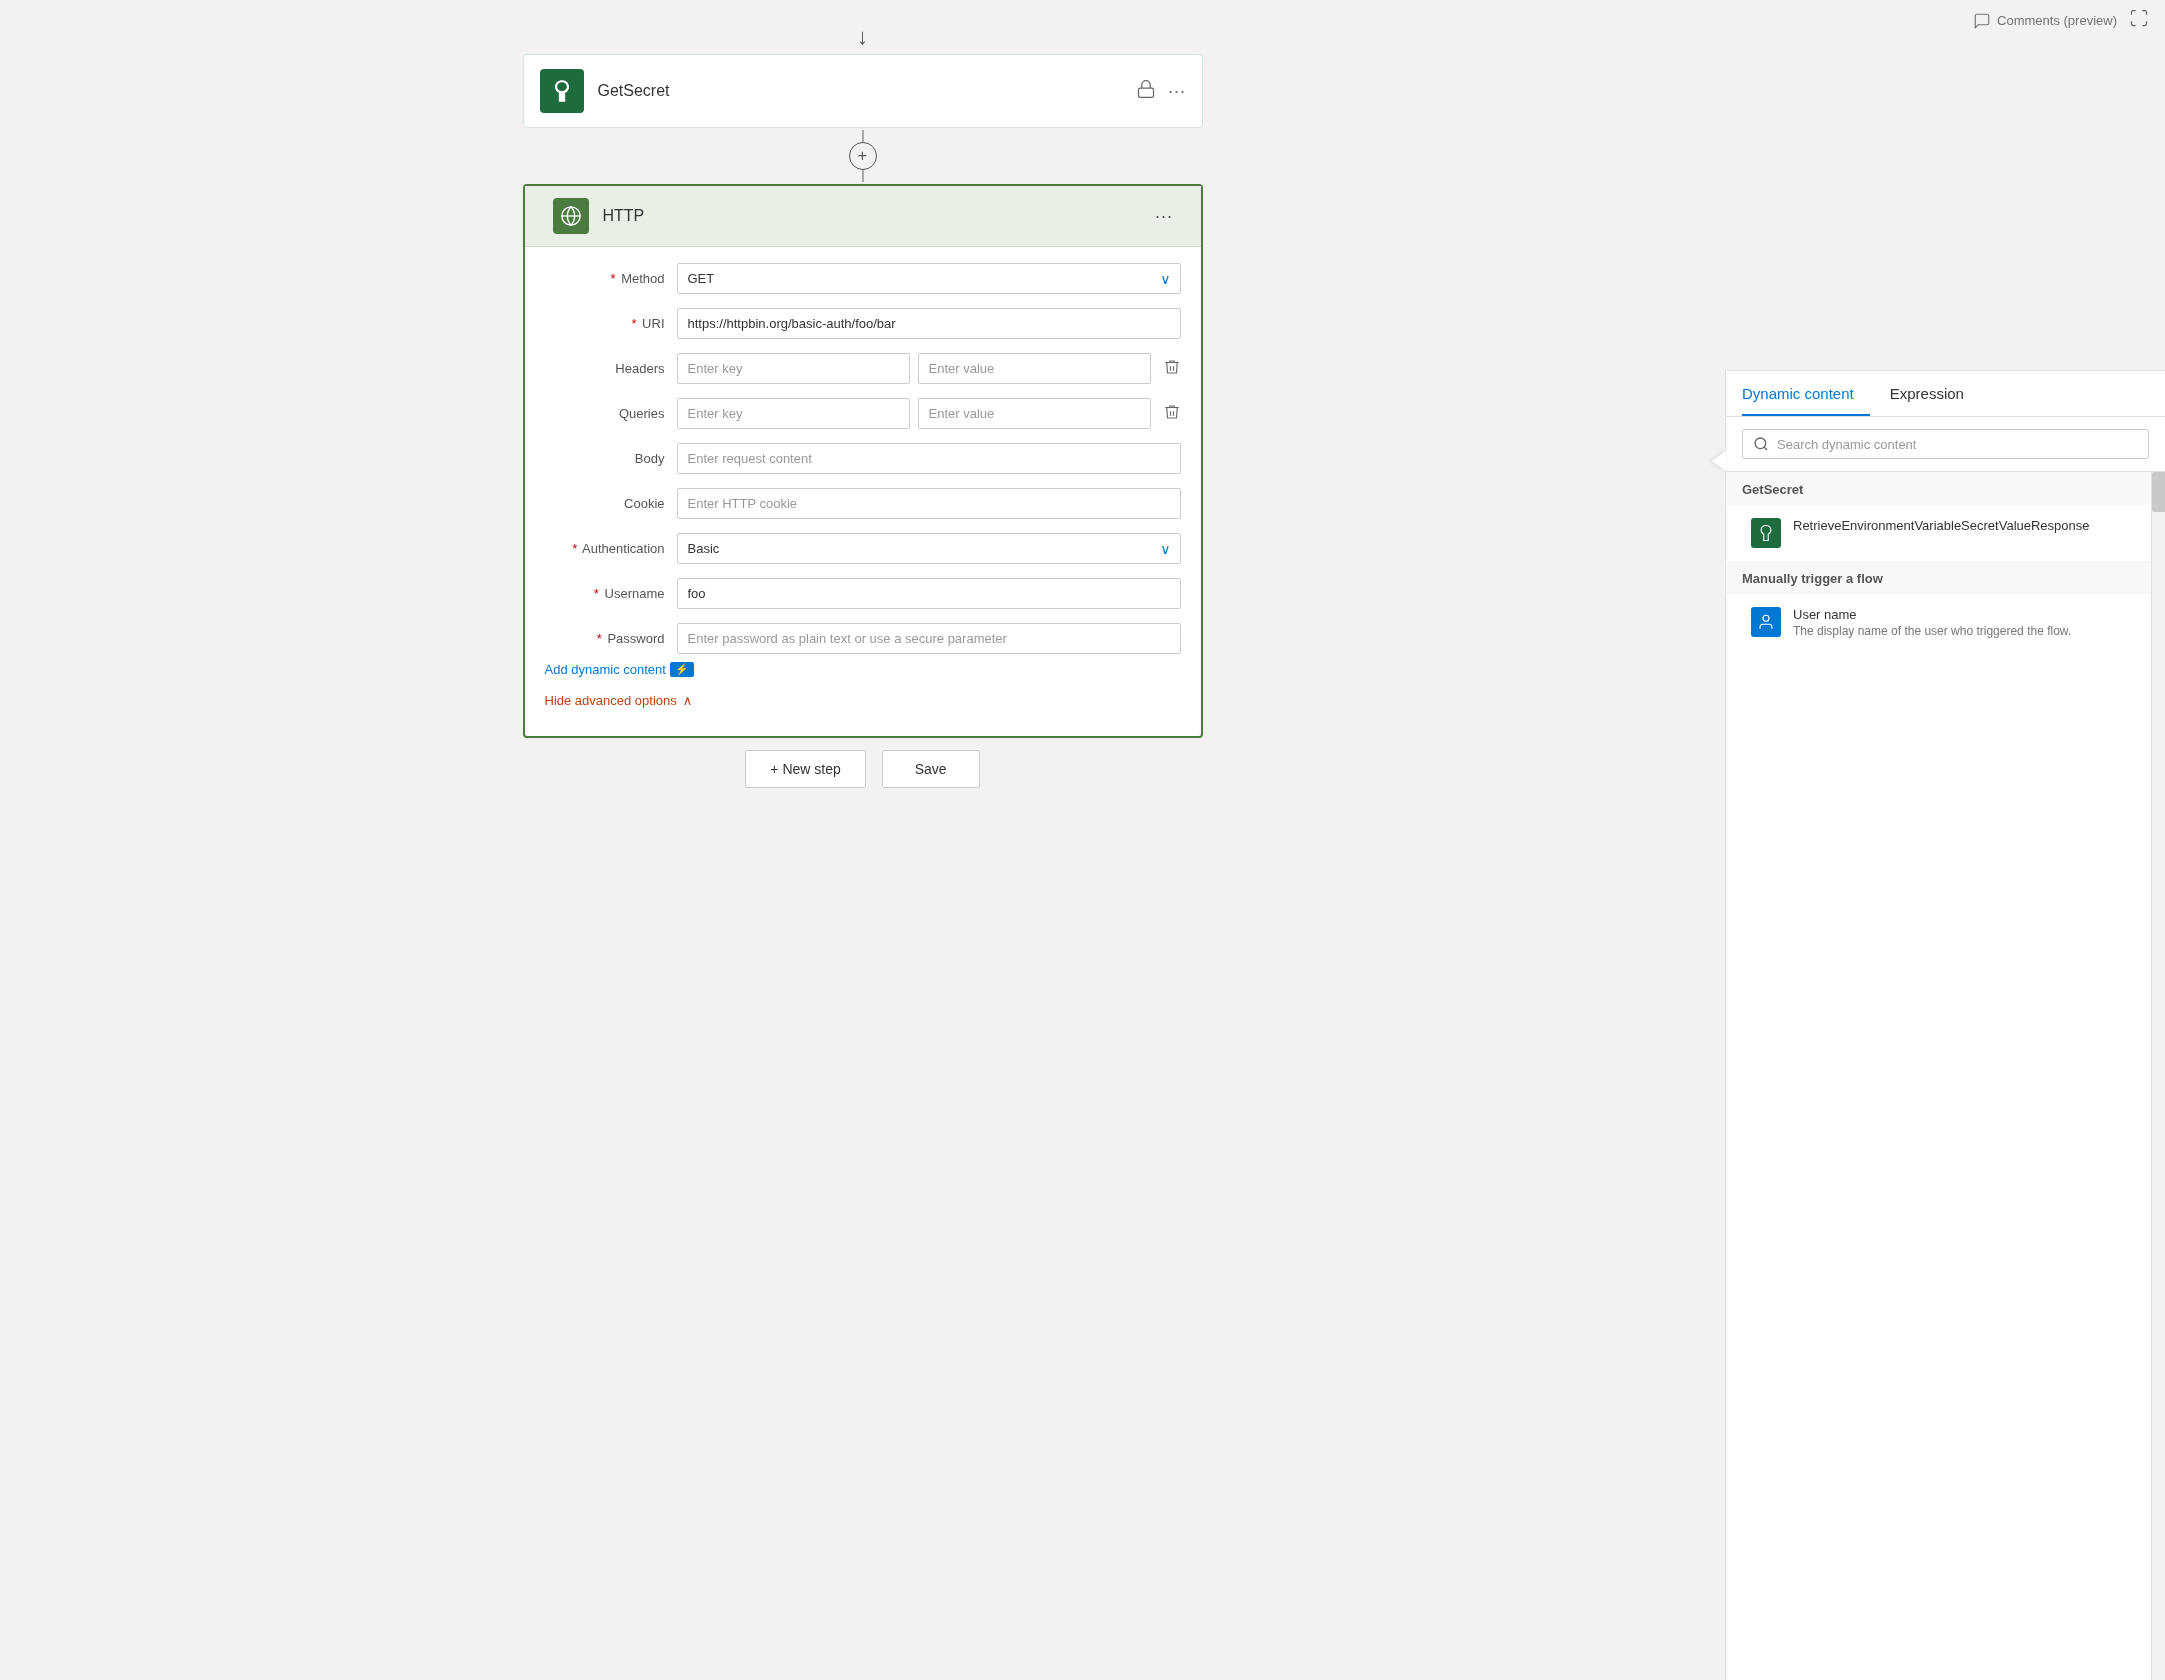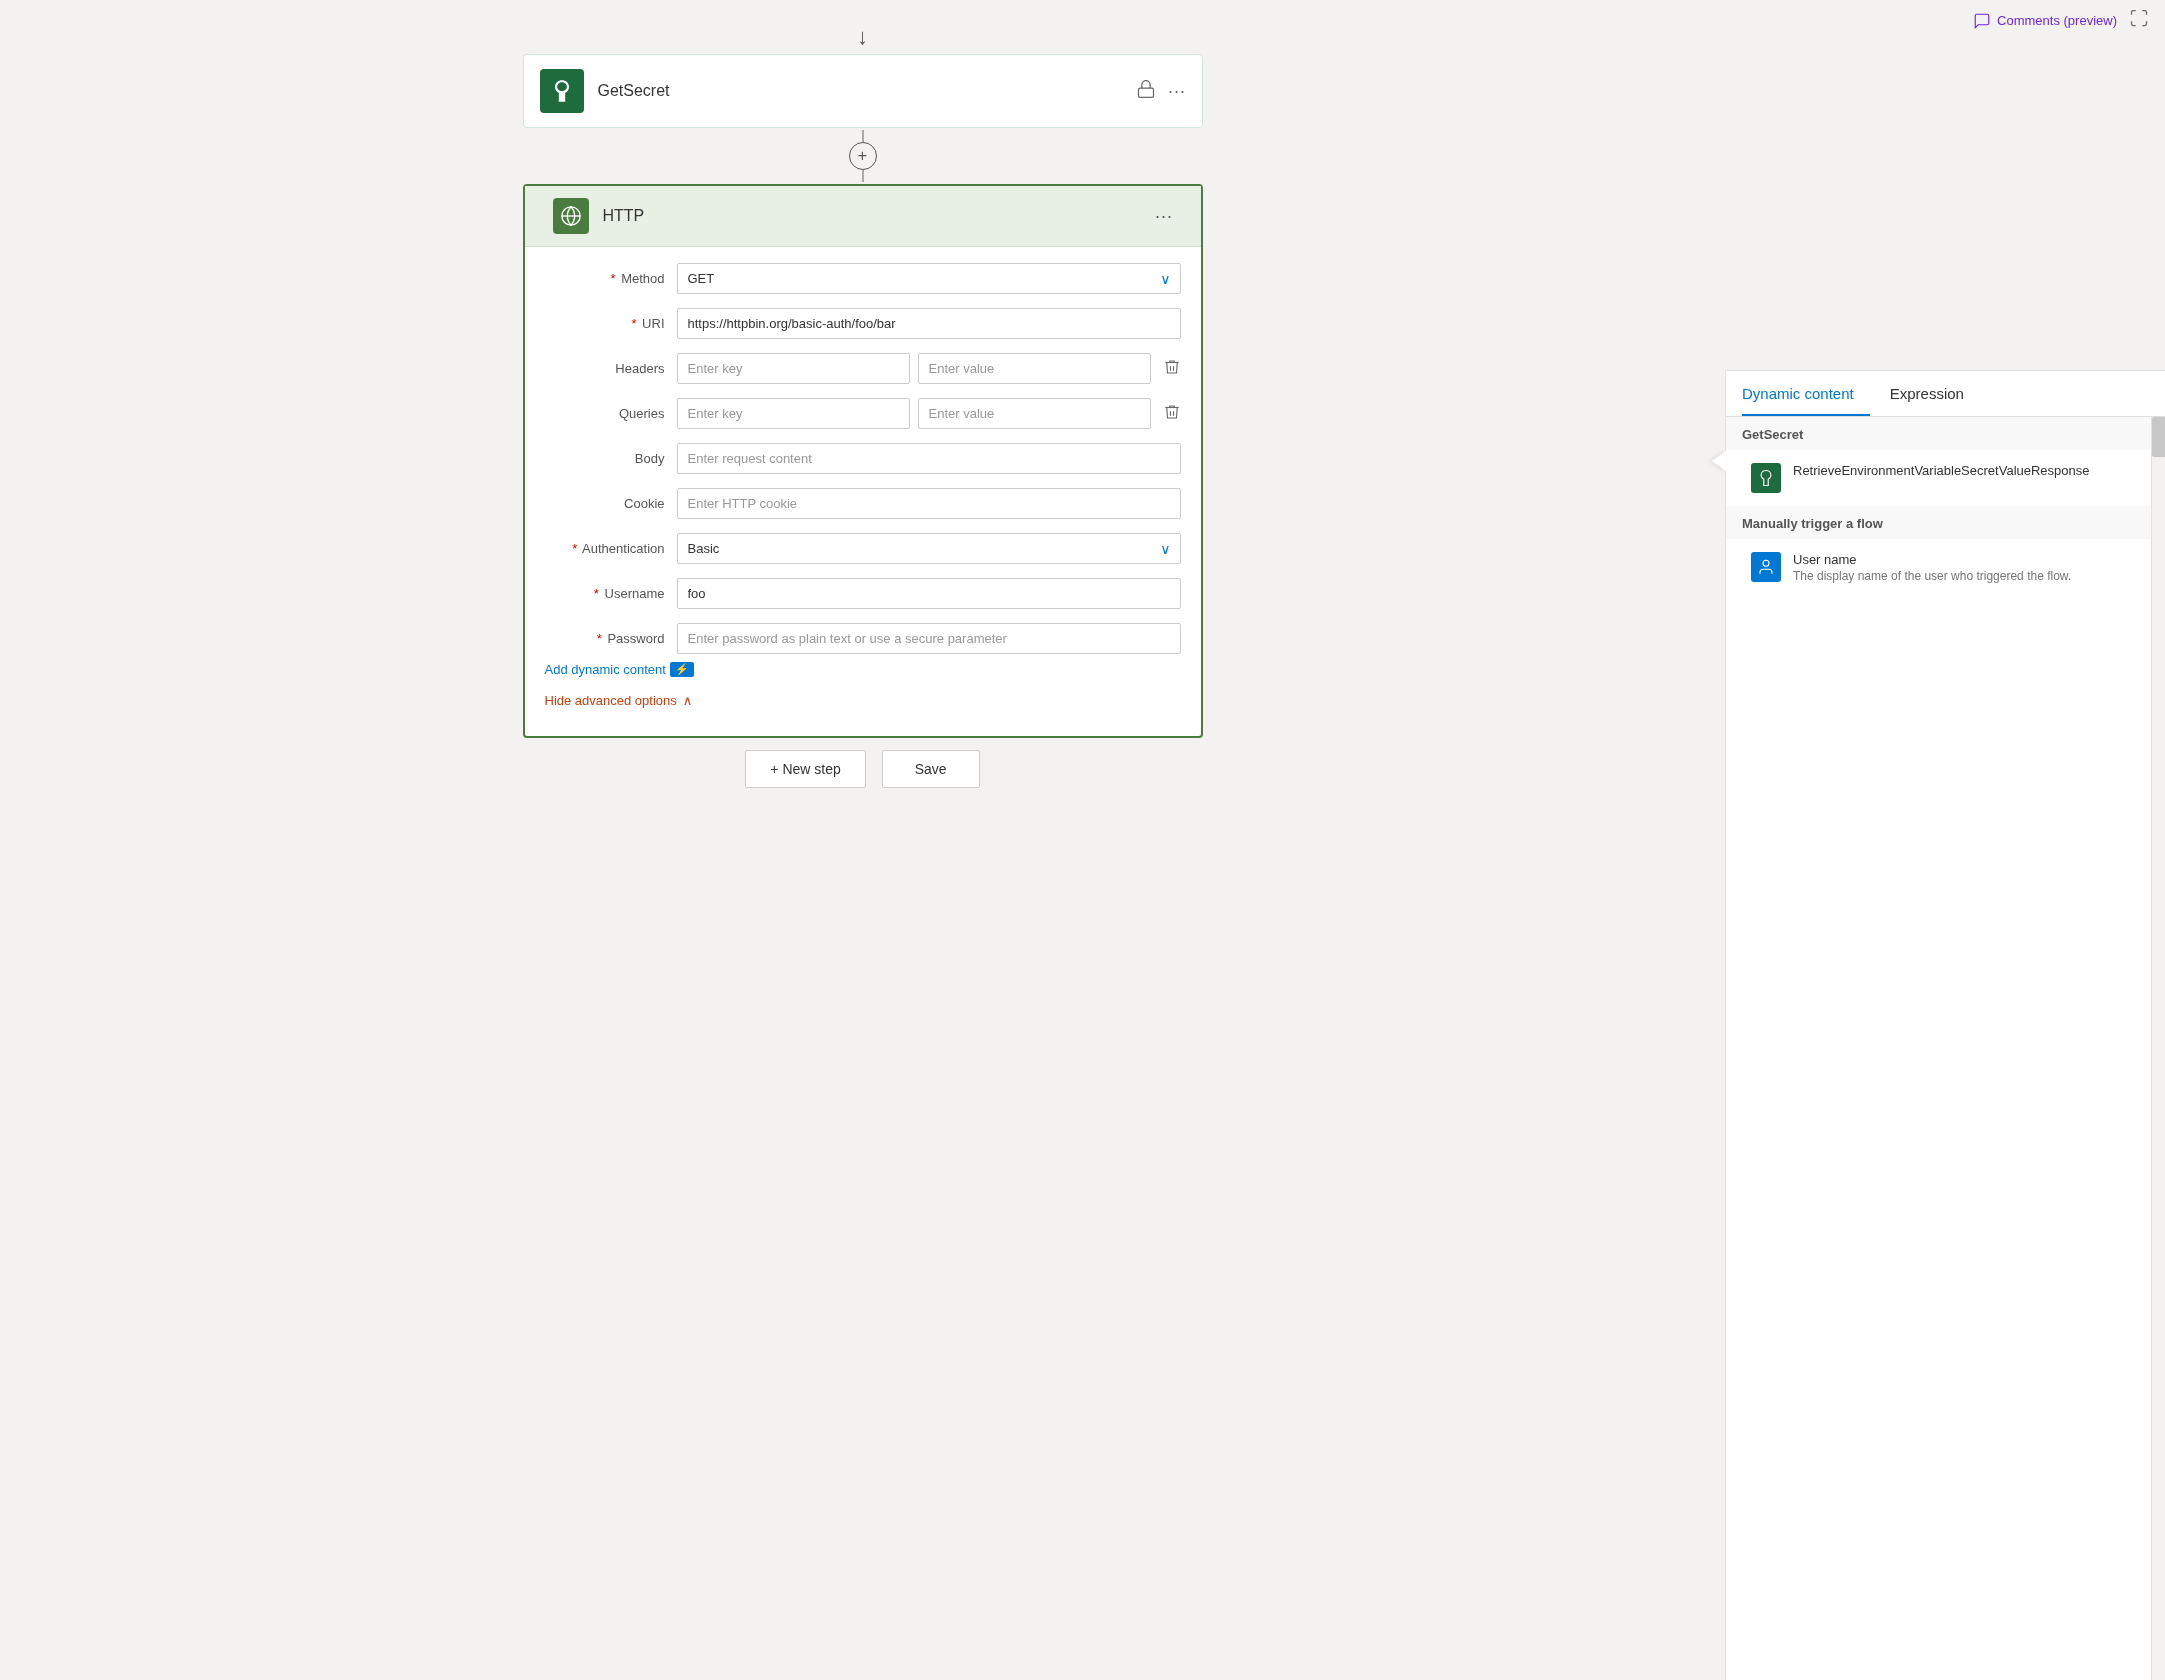--- a/index.html
+++ b/index.html
@@ -419,21 +419,21 @@
       width: 2px;
       height: 12px;
       background: #aaa;
       margin: 0 auto;
     }
 
     .comments-btn {
       display: flex;
       align-items: center;
       gap: 6px;
-      color: #6d28d9;
+      color: #737373;
       font-size: 13px;
       cursor: pointer;
       background: none;
       border: none;
     }
 
     .full-screen-btn {
       color: #666;
       font-size: 18px;
       cursor: pointer;
@@ -622,20 +622,29 @@
 </div>
 
 <div class="right-panel">
   <div class="panel-pointer"></div>
 
   <div class="panel-tabs">
     <div class="panel-tab active">Dynamic content</div>
     <div class="panel-tab">Expression</div>
   </div>
 
+  <div class="panel-search">
+    <div class="search-wrapper">
+      <svg width="16" height="16" viewBox="0 0 24 24" fill="none" stroke="#666" stroke-width="2">
+        <circle cx="11" cy="11" r="8"></circle>
+        <line x1="21" y1="21" x2="16.65" y2="16.65"></line>
+      </svg>
+      <input type="text" placeholder="Search dynamic content" style="">
+    </div>
+  </div>
 
   <div class="panel-content">
 
     <div style="position:absolute;right:0;top:0;width:14px;height:100%;background:#f3f2f1;border-left:1px solid #e0e0e0;">
       <div style="width:14px;height:40px;background:#c8c8c8;border-radius:2px;position:absolute;top:0;"></div>
     </div>
 
     <div class="section-header">
       <span>GetSecret</span>
     </div>

